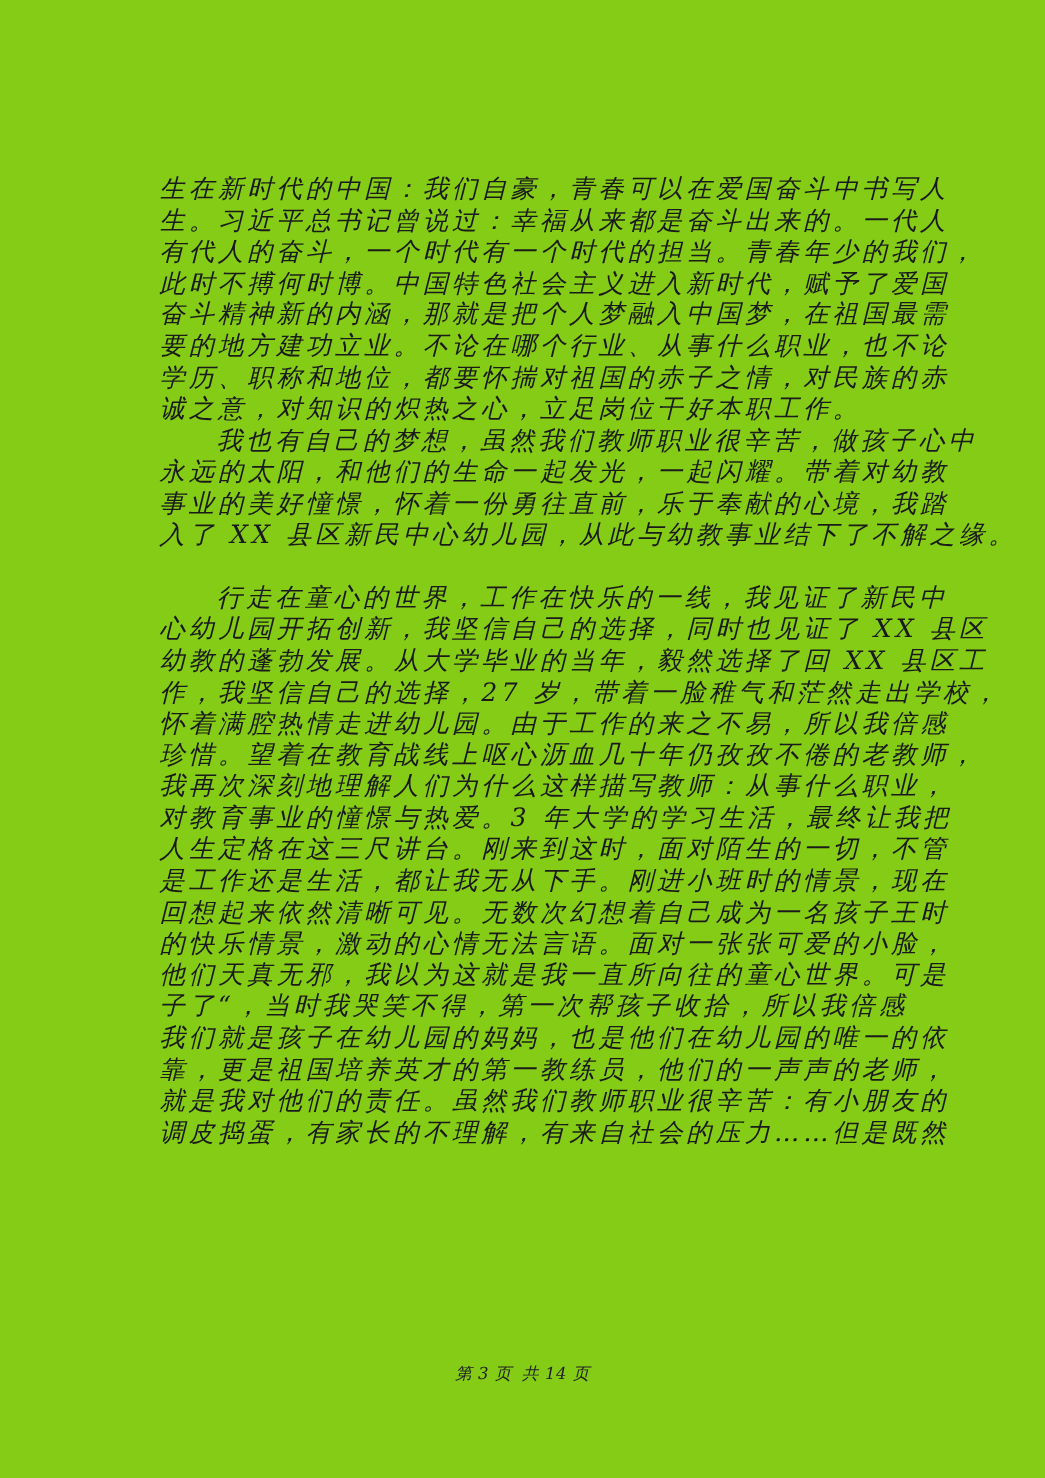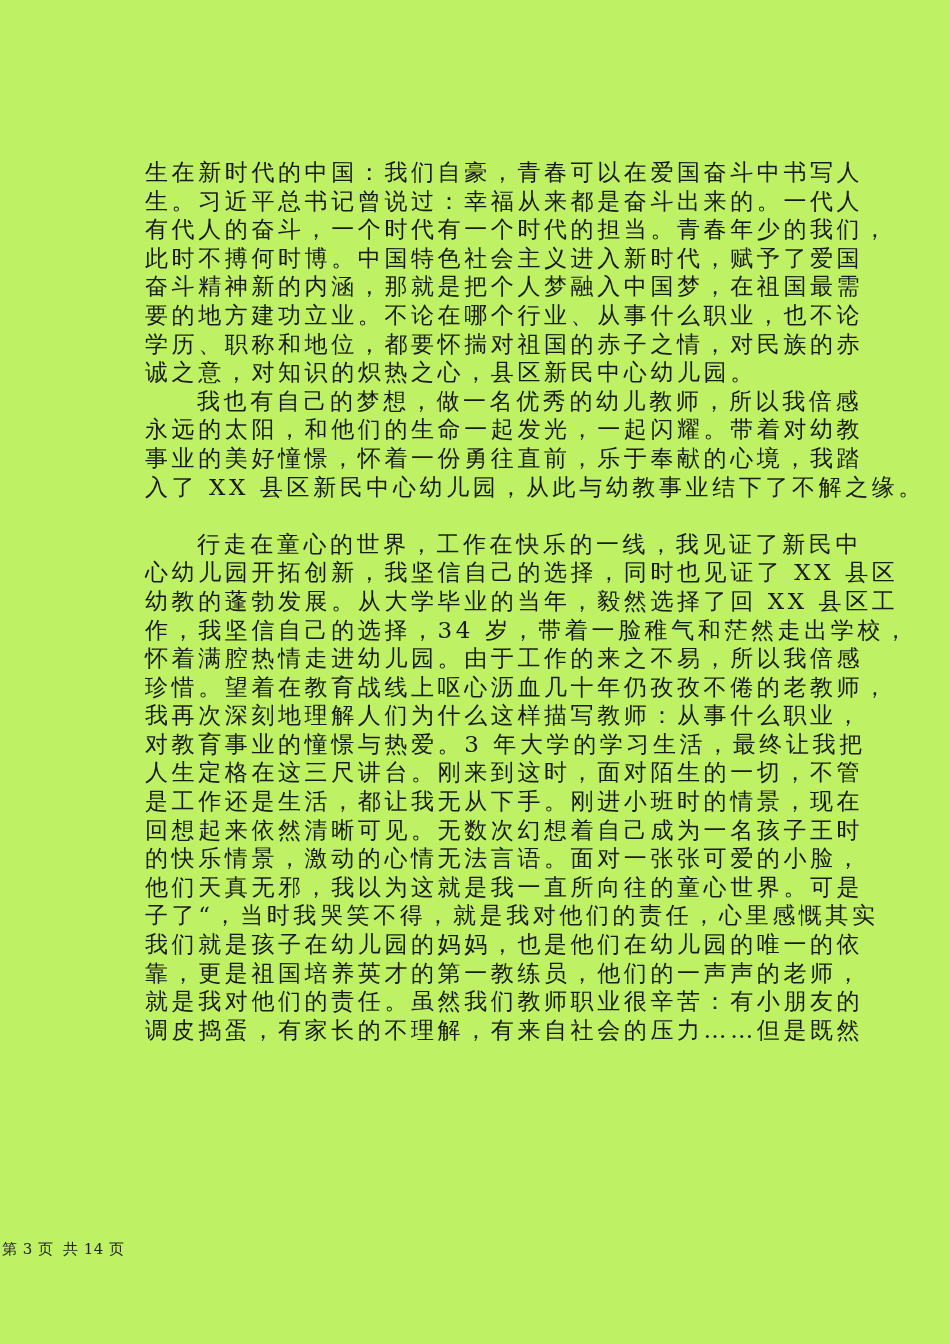--- a/index.html
+++ b/index.html
@@ -13,21 +13,22 @@
     position: relative;
     overflow: hidden;
     font-family: "DejaVu Serif", "Liberation Serif", serif;
     color: #1a1a1a;
   }
   .page {
     position: absolute;
     left: 0; top: 0;
     width: 950px;
     height: 1344px;
-    background: #bef264;
+    background: #84cc16;
+    font-style: italic;
   }
   .body-text {
     position: absolute;
     left: 145px;
     top: 158px;
     width: 720px;
   }
   .line {
     display: block;
     height: 28.6px;
@@ -40,20 +41,21 @@
     padding-left: 52px;
   }
   .line.blank {
     height: 28.6px;
   }
   .footer {
     position: absolute;
     top: 1240px;
     left: 0;
     width: 950px;
+    text-align: center;
     font-size: 15px;
     letter-spacing: 0.5px;
     color: #222;
   }
   .footer span { margin: 0 2px; }
 </style>
 </head>
 <body>
 
 <div class="page">
@@ -61,47 +63,47 @@
   <div class="body-text">
 
     <div>
       <span class="line">生在新时代的中国：我们自豪，青春可以在爱国奋斗中书写人</span>
       <span class="line">生。习近平总书记曾说过：幸福从来都是奋斗出来的。一代人</span>
       <span class="line">有代人的奋斗，一个时代有一个时代的担当。青春年少的我们，</span>
       <span class="line">此时不搏何时博。中国特色社会主义进入新时代，赋予了爱国</span>
       <span class="line">奋斗精神新的内涵，那就是把个人梦融入中国梦，在祖国最需</span>
       <span class="line">要的地方建功立业。不论在哪个行业、从事什么职业，也不论</span>
       <span class="line">学历、职称和地位，都要怀揣对祖国的赤子之情，对民族的赤</span>
-      <span class="line">诚之意，对知识的炽热之心，县区新民中心幼儿园。</span>
+      <span class="line">诚之意，对知识的炽热之心，立足岗位干好本职工作。</span>
     </div>
 
     <div>
-      <span class="line indent">我也有自己的梦想，做一名优秀的幼儿教师，所以我倍感</span>
+      <span class="line indent">我也有自己的梦想，虽然我们教师职业很辛苦，做孩子心中</span>
       <span class="line">永远的太阳，和他们的生命一起发光，一起闪耀。带着对幼教</span>
       <span class="line">事业的美好憧憬，怀着一份勇往直前，乐于奉献的心境，我踏</span>
       <span class="line">入了 XX 县区新民中心幼儿园，从此与幼教事业结下了不解之缘。</span>
     </div>
 
     <span class="line blank"></span>
 
     <div>
       <span class="line indent">行走在童心的世界，工作在快乐的一线，我见证了新民中</span>
       <span class="line">心幼儿园开拓创新，我坚信自己的选择，同时也见证了 XX 县区</span>
       <span class="line">幼教的蓬勃发展。从大学毕业的当年，毅然选择了回 XX 县区工</span>
-      <span class="line">作，我坚信自己的选择，34 岁，带着一脸稚气和茫然走出学校，</span>
+      <span class="line">作，我坚信自己的选择，27 岁，带着一脸稚气和茫然走出学校，</span>
       <span class="line">怀着满腔热情走进幼儿园。由于工作的来之不易，所以我倍感</span>
       <span class="line">珍惜。望着在教育战线上呕心沥血几十年仍孜孜不倦的老教师，</span>
       <span class="line">我再次深刻地理解人们为什么这样描写教师：从事什么职业，</span>
       <span class="line">对教育事业的憧憬与热爱。3 年大学的学习生活，最终让我把</span>
       <span class="line">人生定格在这三尺讲台。刚来到这时，面对陌生的一切，不管</span>
       <span class="line">是工作还是生活，都让我无从下手。刚进小班时的情景，现在</span>
       <span class="line">回想起来依然清晰可见。无数次幻想着自己成为一名孩子王时</span>
       <span class="line">的快乐情景，激动的心情无法言语。面对一张张可爱的小脸，</span>
       <span class="line">他们天真无邪，我以为这就是我一直所向往的童心世界。可是</span>
-      <span class="line">子了“，当时我哭笑不得，就是我对他们的责任，心里感慨其实</span>
+      <span class="line">子了“，当时我哭笑不得，第一次帮孩子收拾，所以我倍感</span>
       <span class="line">我们就是孩子在幼儿园的妈妈，也是他们在幼儿园的唯一的依</span>
       <span class="line">靠，更是祖国培养英才的第一教练员，他们的一声声的老师，</span>
       <span class="line">就是我对他们的责任。虽然我们教师职业很辛苦：有小朋友的</span>
       <span class="line">调皮捣蛋，有家长的不理解，有来自社会的压力……但是既然</span>
     </div>
 
   </div>
 
   <div class="footer">
     <span>第 3 页</span>

